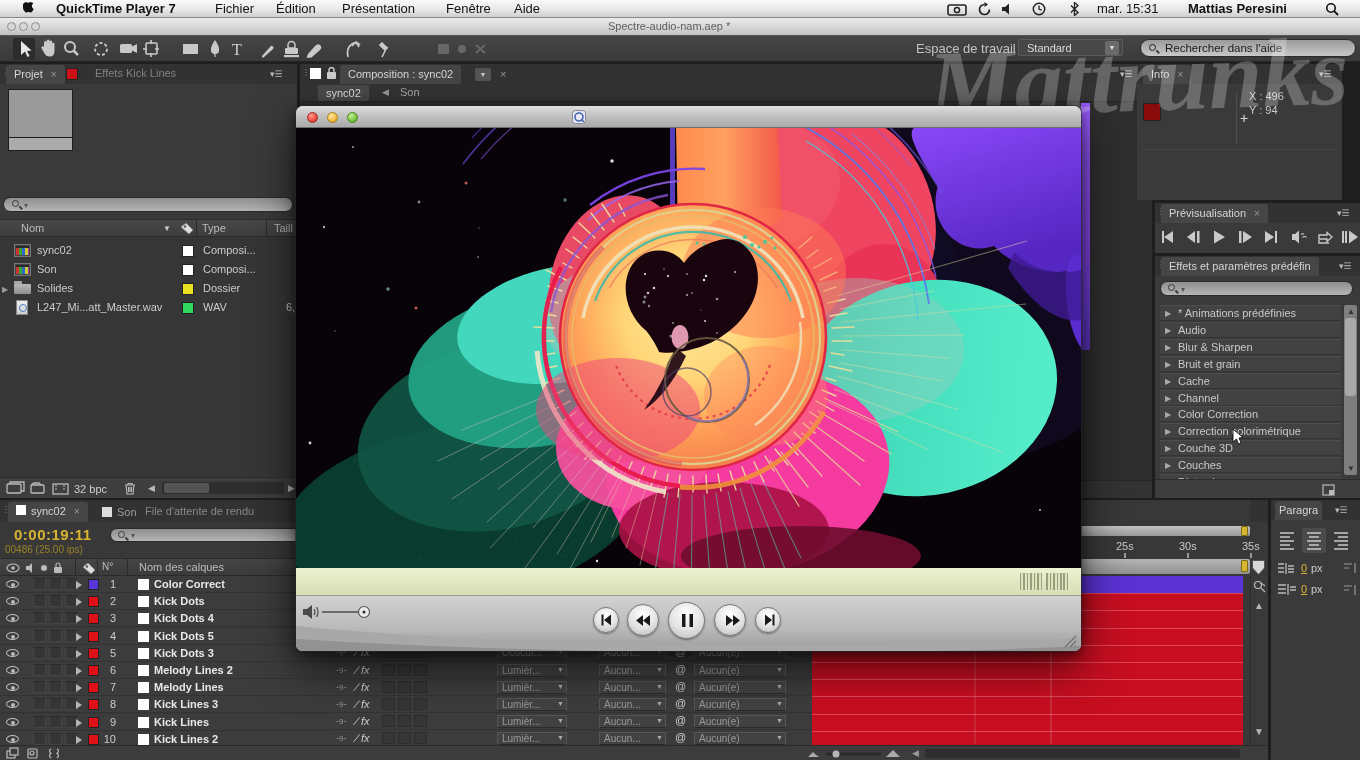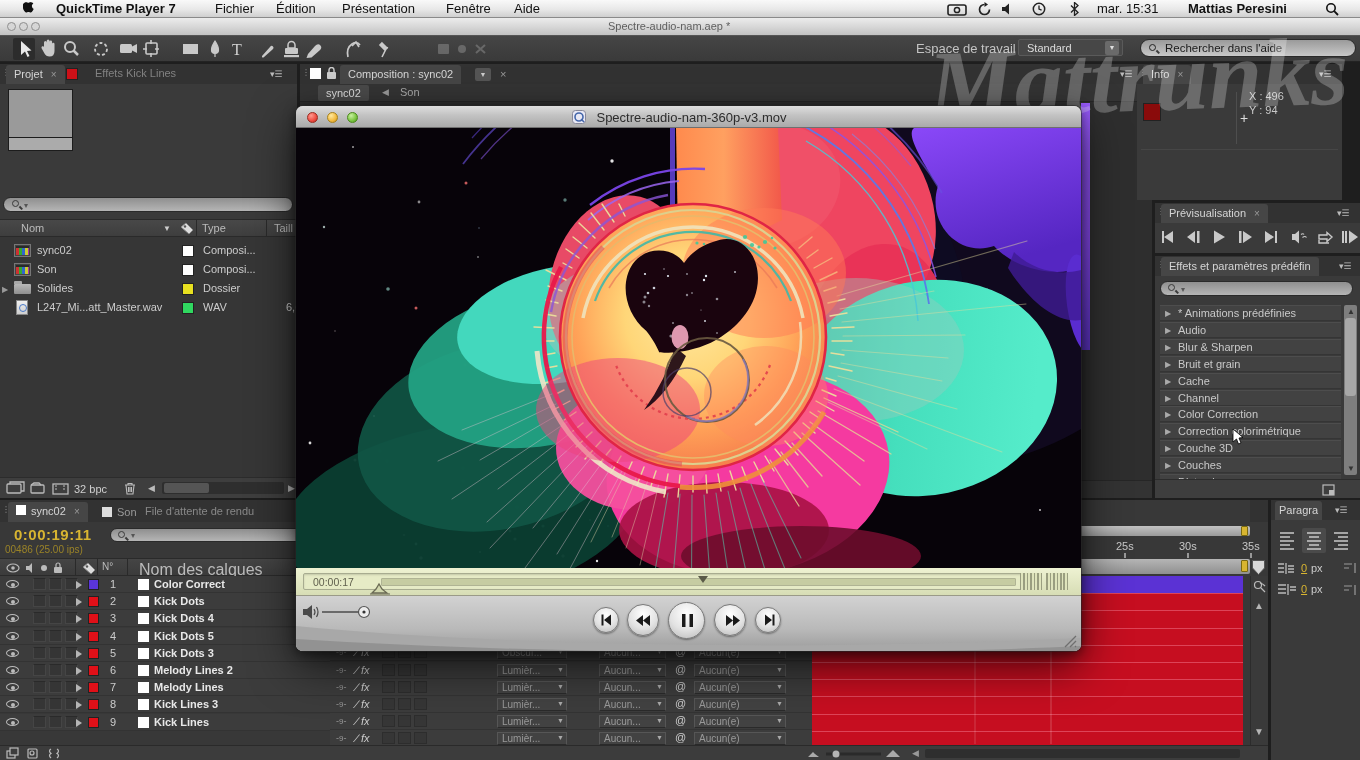--- a/index.html
+++ b/index.html
@@ -449,21 +449,21 @@
     <path d="M20,4 l3,0 l3-3 l0,10 l-3-3 l-3,0 Z" fill="#bbb"></path>
     <circle cx="38" cy="6" r="3" fill="#bbb"></circle>
     <rect x="48" y="5" width="8" height="6" rx="1" fill="#bbb"></rect>
           <path d="M50,5 L50,3 a2,2 0 0 1 4,0 L54,5" fill="none" stroke="#bbb" stroke-width="1.2"></path>
   </svg>
   <svg class="abs" style="left:82px;top:3px" width="15" height="13" viewBox="0 0 15 13">
           <path d="M1,5 L6,1 L13,8 L9,12 Z" fill="#ddd" stroke="#888"></path>
           <circle cx="5" cy="4.5" r="1.2" fill="#555"></circle>
         </svg>
   <span class="abs" style="left:102px;top:2px;color:#bbb;font-size:10px">N°</span>
-  <span class="abs" style="left:139px;top:2px;color:#bbb;font-size:16px">Nom des calques</span>
+  <span class="abs" style="left:139px;top:2px;color:#bbb;font-size:11px">Nom des calques</span>
   <span class="abs" style="left:75px;top:0;width:1px;height:18px;background:#2a2a2a"></span>
   <span class="abs" style="left:97px;top:0;width:1px;height:18px;background:#2a2a2a"></span>
   <span class="abs" style="left:127px;top:0;width:1px;height:18px;background:#2a2a2a"></span>
  </div>
  <div class="lrow" style="top:76px">
 <span class="eye"></span>
 <span class="lbox" style="left:33px"></span>
         <span class="lbox" style="left:49px"></span>
         <span class="lbox" style="left:65px"></span>
 <span class="ltri"></span>
@@ -552,20 +552,31 @@
 <div class="lrow" style="top:214px">
 <span class="eye"></span>
 <span class="lbox" style="left:33px"></span>
         <span class="lbox" style="left:49px"></span>
         <span class="lbox" style="left:65px"></span>
 <span class="ltri"></span>
 <span class="lchip" style="background:#e01018"></span>
 <span class="lnum">9</span>
 <span class="lcheck"></span>
 <span class="lname">Kick Lines</span>
+</div>
+<div class="lrow" style="top:231px">
+<span class="eye"></span>
+<span class="lbox" style="left:33px"></span>
+        <span class="lbox" style="left:49px"></span>
+        <span class="lbox" style="left:65px"></span>
+<span class="ltri"></span>
+<span class="lchip" style="background:#e01018"></span>
+<span class="lnum">10</span>
+<span class="lcheck"></span>
+<span class="lname">Kick Lines 2</span>
 </div>
  <div class="srow" style="top:144px">
 <span class="sicon" style="left:6px">-<span style="font-size:8px">9</span>-</span>
 <span class="sfx" style="left:26px">∕&nbsp;<i>fx</i></span>
 <span class="sbox" style="left:52px"></span>
         <span class="sbox" style="left:68px"></span>
         <span class="sbox" style="left:84px"></span>
 <div class="sdrop" style="left:167px;width:70px">
           <span>Obscur...</span>
           <b>▼</b>
@@ -782,21 +793,20 @@
 <div id="qtwin" class="abs">
  <div id="qttitle">
   <span class="tl" style="left:11px;background:radial-gradient(circle at 35% 30%,#ff9a90,#ee4b40 60%,#b02820);border:0.5px solid #9a2a20"></span>
   <span class="tl" style="left:31px;background:radial-gradient(circle at 35% 30%,#ffe9a0,#f2b93e 60%,#c08a20);border:0.5px solid #a8821a"></span>
   <span class="tl" style="left:51px;background:radial-gradient(circle at 35% 30%,#c8f0a0,#7ac440 60%,#4a9020);border:0.5px solid #4a8a1a"></span>
   <svg class="abs" style="left:276px;top:4px" width="14" height="14" viewBox="0 0 14 14">
     <rect x="0.5" y="0.5" width="13" height="13" rx="3" fill="#e8e8f4" stroke="#889"></rect>
     <circle cx="7" cy="7" r="4" fill="none" stroke="#46a" stroke-width="1.6"></circle>
     <path d="M9,9 l3,3" stroke="#46a" stroke-width="1.6"></path>
   </svg>
-  <span class="abs" style="left:0;top:4px;width:785px;text-align:center;text-indent:6px">Spectre-audio-nam-360p-v3.mov</span>
  </div>
  <div id="qtvideo">
         <svg width="785" height="440" viewBox="0 0 785 440" style="position:absolute;left:0;top:0">
 <defs>
 <radialGradient id="disc" cx="48%" cy="42%" r="62%">
  <stop offset="0%" stop-color="#ffe9a0"></stop>
               <stop offset="38%" stop-color="#ffd678"></stop>
  <stop offset="68%" stop-color="#ffa258"></stop>
               <stop offset="100%" stop-color="#f4764a"></stop>
 </radialGradient>
@@ -1057,29 +1067,20 @@
 <circle cx="421" cy="205" r="0.8" fill="#e8f0f8" opacity="0.81"></circle>
 <circle cx="352" cy="165" r="1.3" fill="#e8f0f8" opacity="0.80"></circle>
 <ellipse cx="384" cy="209" rx="8.5" ry="12" fill="#e9a0b8" opacity="0.95"></ellipse>
 <path d="M379,219 Q370,252 348,282 Q372,266 390,228 Z" fill="#1c0612" opacity="0.92"></path>
 <circle cx="411" cy="252" r="42" fill="none" stroke="#6a5a40" stroke-width="2" opacity="0.9"></circle>
 <path d="M447,231 A42,42 0 0 1 390,288" stroke="#8a78b8" stroke-width="2" fill="none" opacity="0.8"></path>
 <circle cx="391" cy="264" r="24" fill="none" stroke="#50406a" stroke-width="1.5" opacity="0.7"></circle>
 </svg>
       </div>
  <div id="qtscrub">
-  <div class="abs" style="left:7px;top:5px;width:720px;height:17px;background:#e6ebc6;border:1px solid #a8ac90;border-radius:2px;box-shadow:inset 0 1px 2px rgba(0,0,0,0.15)">
-    <span class="abs" style="left:9px;top:2px;color:#60604e;font-size:10.5px">00:00:17</span>
-    <div class="abs" style="left:77px;top:4px;width:635px;height:8px;background:#c6cca2;border-radius:1px;border:1px solid #b0b494"></div>
-    <svg class="abs" style="left:66px;top:8px" width="20" height="13" viewBox="0 0 20 13">
-      <path d="M2,11 L6,7 L9,2 L12,7 L17,11 Z" fill="#d2d8ae" stroke="#6a6a54" stroke-width="1.3"></path>
-      <line x1="0" y1="12" x2="20" y2="12" stroke="#7a7a64" stroke-width="1.2"></line>
-    </svg>
-    <span class="abs" style="left:394px;top:2px;width:0;height:0;border-top:7px solid #5a5a48;border-left:5px solid transparent;border-right:5px solid transparent"></span>
-  </div>
   <div class="abs" style="left:724px;top:5px;width:22px;height:17px;background:repeating-linear-gradient(90deg,#9a9e80 0 1.5px,#dfe4bc 1.5px 3.5px),repeating-linear-gradient(0deg,#b8bc98 0 2px,#dfe4bc 2px 4px)"></div>
   <div class="abs" style="left:750px;top:5px;width:22px;height:17px;background:repeating-linear-gradient(90deg,#9a9e80 0 1.5px,#dfe4bc 1.5px 3.5px),repeating-linear-gradient(0deg,#b8bc98 0 2px,#dfe4bc 2px 4px)"></div>
  </div>
  <div id="qtctrl">
   <svg class="abs" style="left:0;top:0" width="785" height="55" viewBox="0 0 785 55">
     <path d="M0,30 C200,50 520,55 785,42 L785,55 L0,55 Z" fill="#a8a8a8"></path>
     <path d="M0,43 C240,58 560,61 785,50 L785,55 L0,55 Z" fill="#929292"></path>
   </svg>
 
   <svg class="abs" style="left:6px;top:8px" width="70" height="16" viewBox="0 0 70 16">

